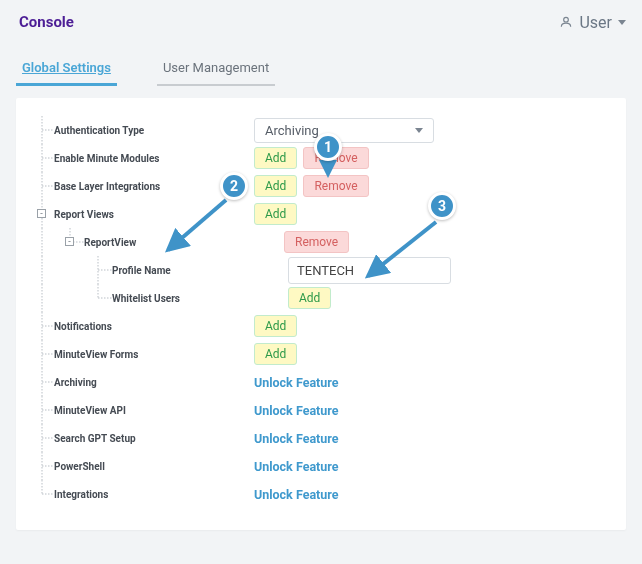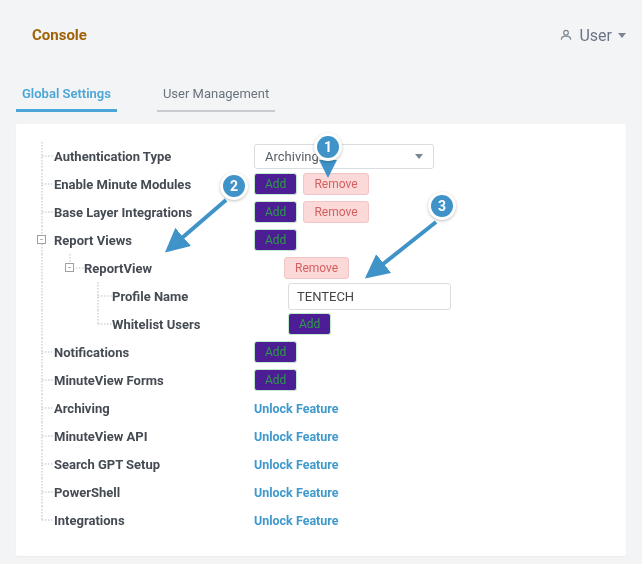--- a/index.html
+++ b/index.html
@@ -16,22 +16,22 @@
   }
   .topbar {
     display: flex;
     justify-content: space-between;
     align-items: center;
     padding: 10px 16px 16px 16px;
   }
   .topbar h1 {
     font-size: 15px;
     font-weight: 700;
-    color: #a16207;
-    margin: 16px;
+    color: #4c1d95;
+    margin: 3px;
   }
   .user-menu {
     display: flex;
     align-items: center;
     gap: 6px;
     color: #6b7785;
     font-size: 16px;
     cursor: pointer;
   }
   .tabs {
@@ -41,20 +41,21 @@
   }
   .tab {
     padding: 10px 6px 8px 6px;
     font-size: 13px;
     cursor: pointer;
   }
   .tab.active {
     color: #4aa6d6;
     font-weight: 600;
     border-bottom: 3px solid #4aa6d6;
+    text-decoration: underline;
   }
   .tab.inactive {
     color: #6b737c;
     border-bottom: 2px solid #c8ccd0;
     margin-left: 32px;
   }
   .panel {
     background: #fff;
     margin: 12px 16px;
     padding: 18px 10px 22px 10px;
@@ -79,21 +80,21 @@
     flex: 0 0 58px;
   }
   .tree-gutter.sub2 {
     flex: 0 0 86px;
   }
   .tree-gutter svg { position:absolute; left:0; top:0; }
   .label {
     flex: 0 0 200px;
     font-weight: 700;
     color: #454b53;
-    font-size: 13px;
+    font-size: 10px;
     white-space: nowrap;
   }
   .label.sub { flex: 0 0 170px; }
   .label.sub2 { flex: 0 0 176px; }
   .ctrl-area {
     display: flex;
     align-items: center;
     gap: 6px;
   }
   .select {
@@ -111,21 +112,21 @@
   }
   .btn {
     border: 1px solid transparent;
     border-radius: 3px;
     padding: 3px 10px;
     font-size: 12px;
     cursor: pointer;
     font-family: inherit;
   }
   .btn-add {
-    background: #4c1d95;
+    background: #fef9c3;
     color: #2e9a4a;
     border-color: #c2ebcc;
   }
   .btn-remove {
     background: #fbd9d9;
     color: #d46060;
     border-color: #f3c4c4;
   }
   .link-unlock {
     color: #3f99cd;

